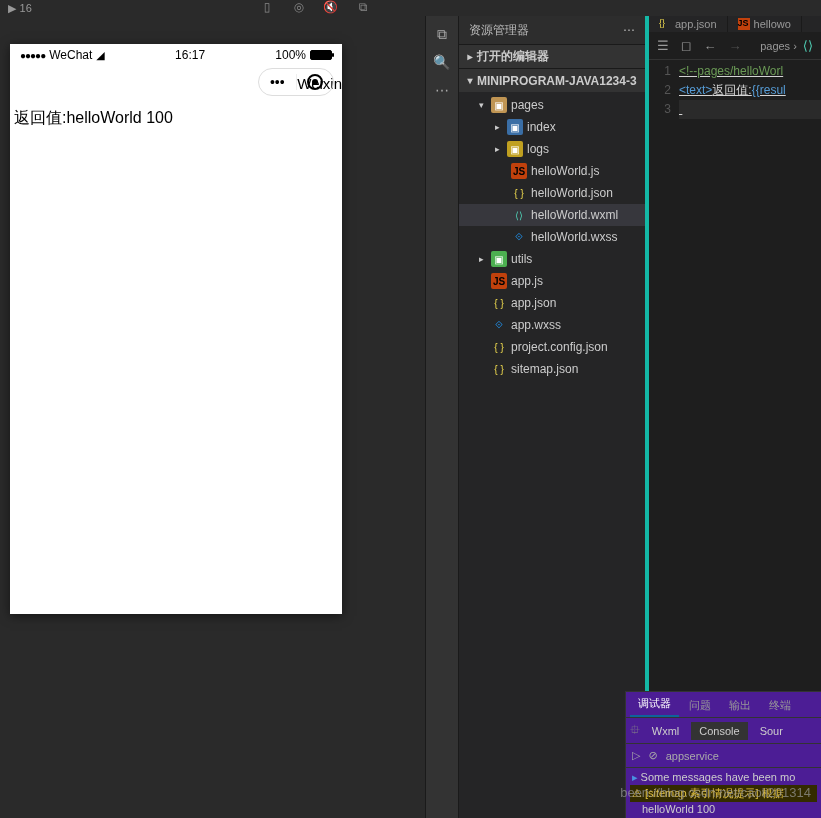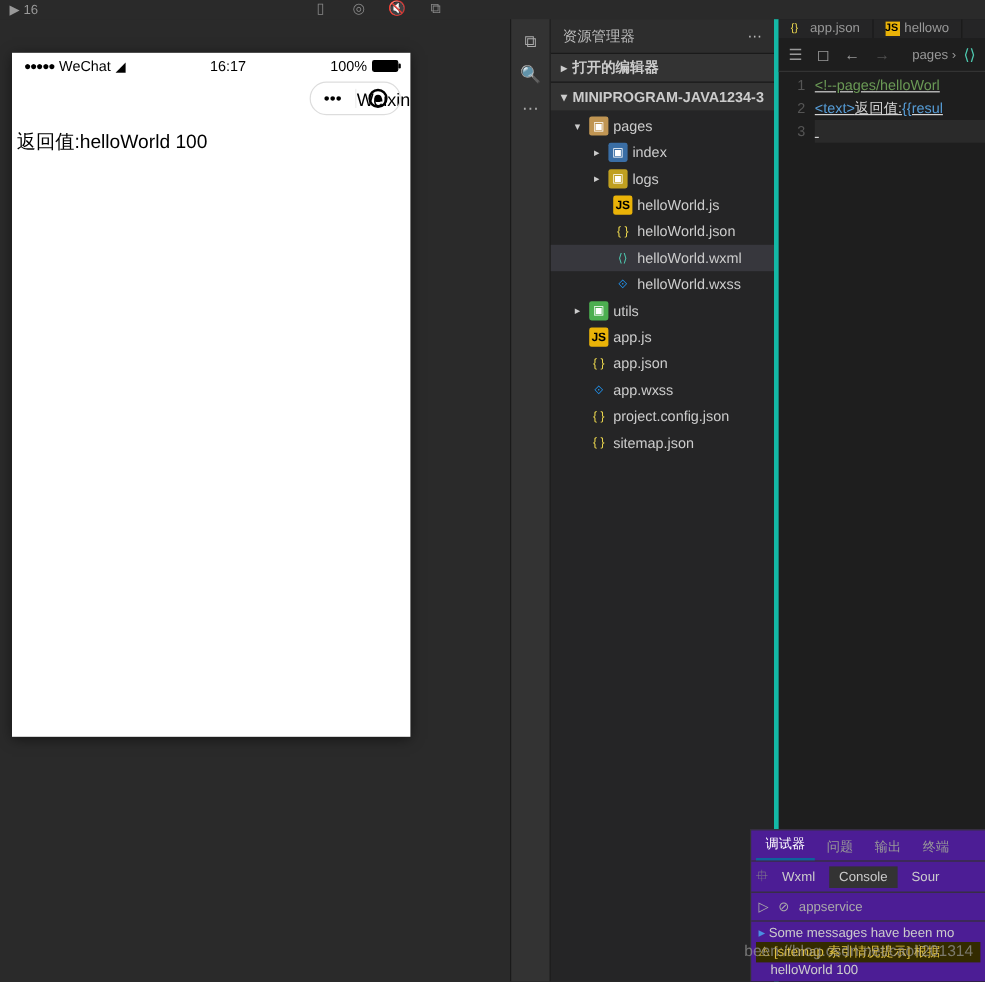--- a/index.html
+++ b/index.html
@@ -41,21 +41,21 @@
   .exp-section { height:24px; display:flex; align-items:center; padding-left:4px; color:#ccc; font-size:12px; font-weight:bold; background:#333; border-top:1px solid #1a1a1a;}
   .exp-section .chev { width:14px; text-align:center; font-size:10px;}
   .tree { padding: 2px 0;}
   .tree-item { height:22px; display:flex; align-items:center; padding-left:8px; color:#ccc; font-size:12px; cursor:pointer;}
   .tree-item.selected { background:#37373d;}
   .tree-item .chev { width:12px; font-size:9px; color:#ccc;}
   .tree-item .fico { width:16px; height:16px; margin-right:4px; display:flex; align-items:center; justify-content:center; font-size:10px; border-radius:2px;}
   .ind1 { padding-left:20px;} .ind2 { padding-left:36px;} .ind3 { padding-left:52px;}
   .ico-folder { background:#c09553; color:#fff;}
   .ico-folder-b { background:#3a6ea5; color:#fff;}
-  .ico-js { background:#eab308; color:#000; font-weight:bold;}
+  .ico-js { background:#c2410c; color:#000; font-weight:bold;}
   .ico-json { color:#f0db4f;}
   .ico-wxml { color:#4ec9b0;}
   .ico-wxss { color:#2196f3;}
   .ico-green { background:#4caf50; color:#fff;}
   
   
   .editor { flex:1; background:#1e1e1e; display:flex; flex-direction:column; min-width:0;}
   .tabs { height:16px; display:flex; background:#252526; overflow:hidden;}
   .tab { padding:0 10px; display:flex; align-items:center; gap:4px; font-size:11px; color:#999; border-right:1px solid #1a1a1a; white-space:nowrap;}
   .tab .fico { width:12px; height:12px; font-size:9px;}

